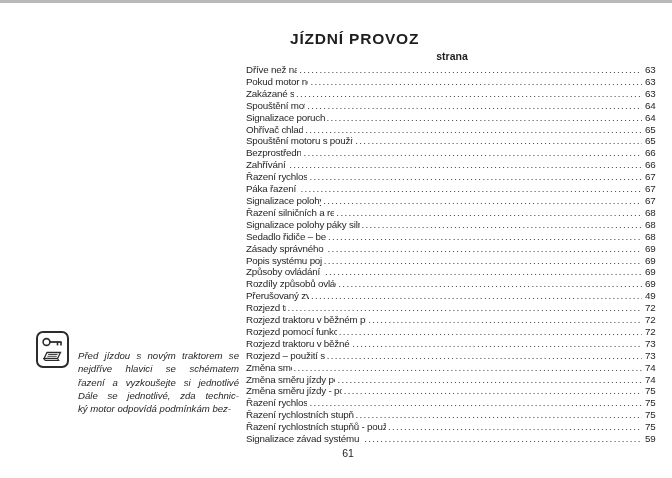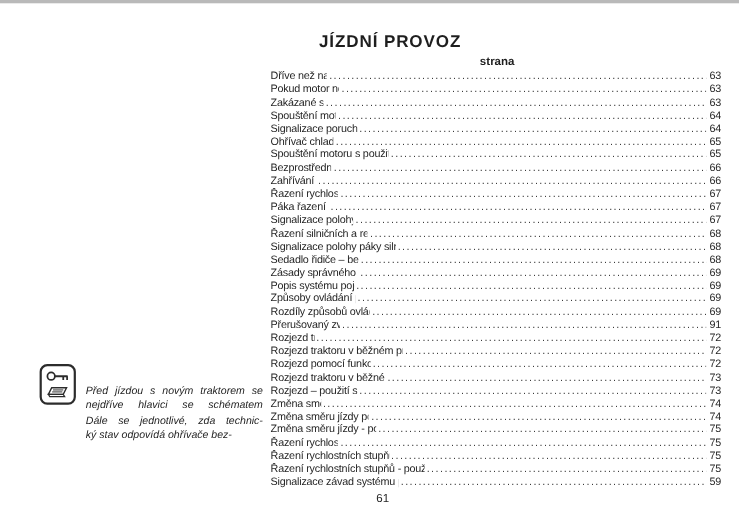--- a/index.html
+++ b/index.html
@@ -188,21 +188,21 @@
         <span class="toc-page">69</span>
       </div>
       <div class="toc-row">
         <span class="toc-label">Rozdíly způsobů ovládání pojezdové spojky</span>
         <span class="toc-dots"></span>
         <span class="toc-page">69</span>
       </div>
       <div class="toc-row">
         <span class="toc-label">Přerušovaný zvukový signál</span>
         <span class="toc-dots"></span>
-        <span class="toc-page">91</span>
+        <span class="toc-page">49</span>
       </div>
       <div class="toc-row">
         <span class="toc-label">Rozjezd traktoru</span>
         <span class="toc-dots"></span>
         <span class="toc-page">72</span>
       </div>
       <div class="toc-row">
         <span class="toc-label">Rozjezd traktoru v běžném provozu - funkce automatický rozjezd</span>
         <span class="toc-dots"></span>
         <span class="toc-page">72</span>
@@ -269,17 +269,18 @@
     <path d="M4 23.5 L7 17.5 L20.5 17.5 L17.5 23.5 Z" stroke="#2c2c2c" stroke-width="1.3" fill="none"></path>
     <line x1="8.2" y1="19.5" x2="17.5" y2="19.5" stroke="#2c2c2c" stroke-width="0.9"></line>
     <line x1="7.4" y1="21.3" x2="16.7" y2="21.3" stroke="#2c2c2c" stroke-width="0.9"></line>
     <path d="M4 23.5 L17.5 23.5 L18.8 25.5 L5.2 25.5 Z" stroke="#2c2c2c" stroke-width="1.1" fill="none"></path>
   </svg>
 </div>
 
 <div class="note-text">
     <div class="note-line">Před jízdou s novým traktorem se</div>
     <div class="note-line">nejdříve hlavici se schématem</div>
+    <div class="note-line">řazení a vyzkoušejte si jednotlivé</div>
     <div class="note-line">Dále se jednotlivé, zda technic-</div>
-    <div class="note-line">ký stav odpovídá ohřívače bez-</div>
+    <div class="note-line">ký motor odpovídá podmínkám bez-</div>
   </div>
 
 <div class="footer-num">61</div>
 
 </body></html>

